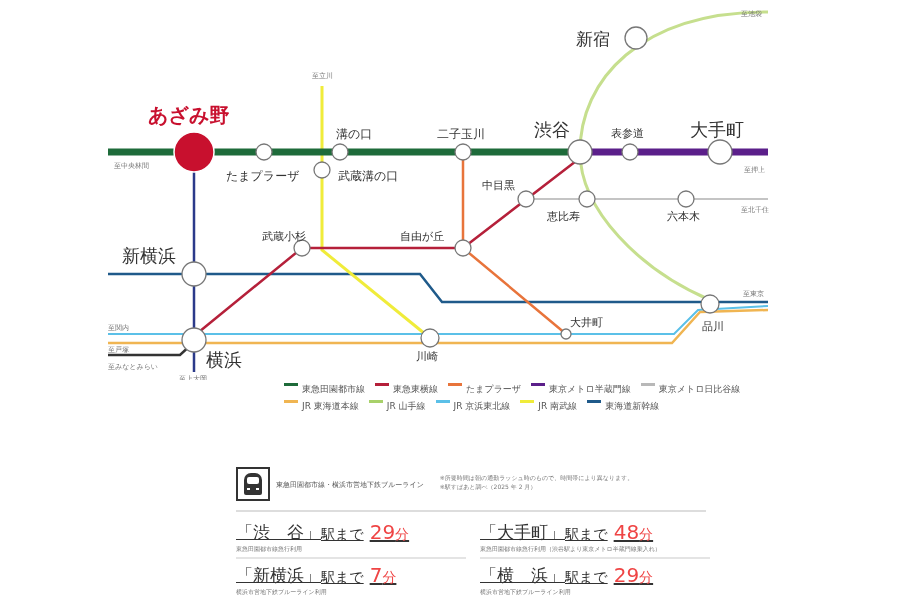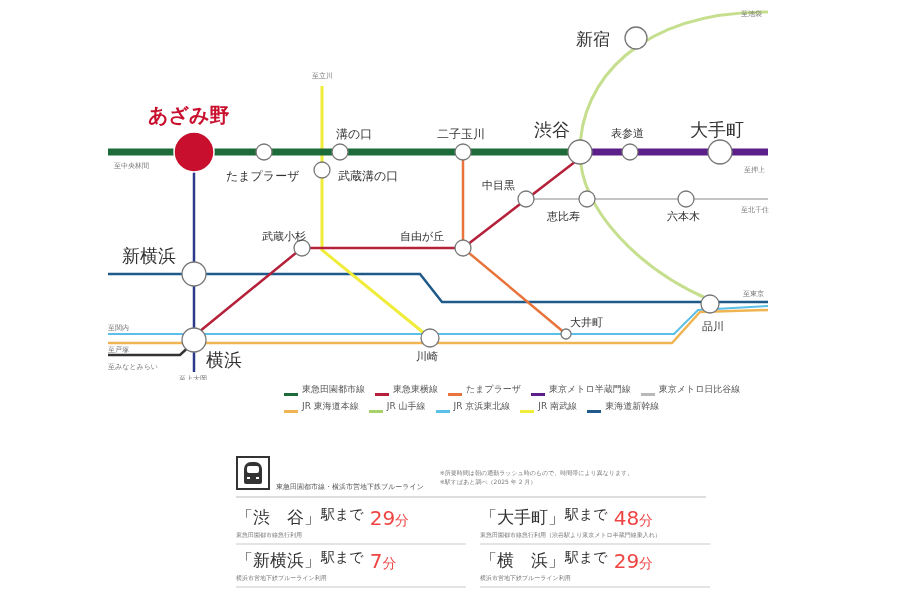--- a/index.html
+++ b/index.html
@@ -2,36 +2,36 @@
 <html><head>
 <meta charset="utf-8">
 <style>
   html, body { margin:0; padding:0; background:#ffffff; }
   body { width:900px; height:600px; position:relative; overflow:hidden; font-family:"DejaVu Sans", sans-serif; color:#333; }
   #map { position:absolute; left:0; top:0; width:900px; height:380px; }
   .st-label { font-family:"DejaVu Sans", sans-serif; fill:#333; }
   .dir { font-size:7px; fill:#777; }
   .legend { position:absolute; left:284px; top:381px; width:500px; font-size:9px; color:#555; }
   .legend-row { display:flex; height:17px; align-items:center; }
-  .legend-item { display:flex; align-items:flex-end; margin-right:10px; white-space:nowrap; }
+  .legend-item { display:flex; align-items:flex-start; margin-right:10px; white-space:nowrap; }
   .legend-swatch { display:inline-block; width:14px; height:3px; margin-right:4px; }
   .info { position:absolute; left:236px; top:450px; width:470px; }
-  .info-top { display:flex; align-items:flex-end; height:46px; border-bottom:2px solid #ddd; }
+  .info-top { display:flex; align-items:center; height:46px; border-bottom:2px solid #ddd;margin-top:14px; }
   .train-icon { width:34px; height:34px; border:2px solid #333; box-sizing:border-box; display:flex; align-items:center; justify-content:center; margin-right:6px; margin-bottom:6px; }
   .train-body { width:18px; height:22px; background:#333; border-radius:7px 7px 2px 2px; position:relative; }
   .train-body::before { content:""; position:absolute; left:3px; top:4px; width:12px; height:7px; background:#fff; border-radius:2px; }
   .train-body::after { content:""; position:absolute; left:3px; top:15px; width:12px; height:2px; border-left:3px solid #fff; border-right:3px solid #fff; box-sizing:border-box; }
   .from-block { display:flex; flex-direction:column; margin-bottom:4px; }
   .from-lines { font-size:7px; color:#555; }
   .from-title { font-size:22px; color:#333; letter-spacing:1px; }
   .from-title small { font-size:16px; }
   .note { font-size:6px; color:#777; margin-left:16px; margin-bottom:10px; line-height:9px; }
   .routes { display:grid; grid-template-columns:230px 230px; column-gap:14px; margin-top:4px; }
   .route { border-bottom:2px solid #e4e4e4; padding:4px 0 3px 0; }
-  .route-main { display:flex; align-items:flex-start; font-size:17px; color:#333; }
+  .route-main { display:flex; align-items:flex-end; font-size:17px; color:#333;text-decoration:underline; }
   .route-time { color:#ef4444; font-size:20px; margin-left:6px; }
   .route-time small { font-size:14px; }
   .route-sub { font-size:6px; color:#777; margin-top:1px; }
 </style>
 </head>
 <body>
 
 <svg id="map" viewBox="0 0 900 380" xmlns="http://www.w3.org/2000/svg">
 
   <path d="M768,12 C640,12 580,80 580,152 C580,210 640,270 710,300" fill="none" stroke="#c6df8e" stroke-width="3"></path>

